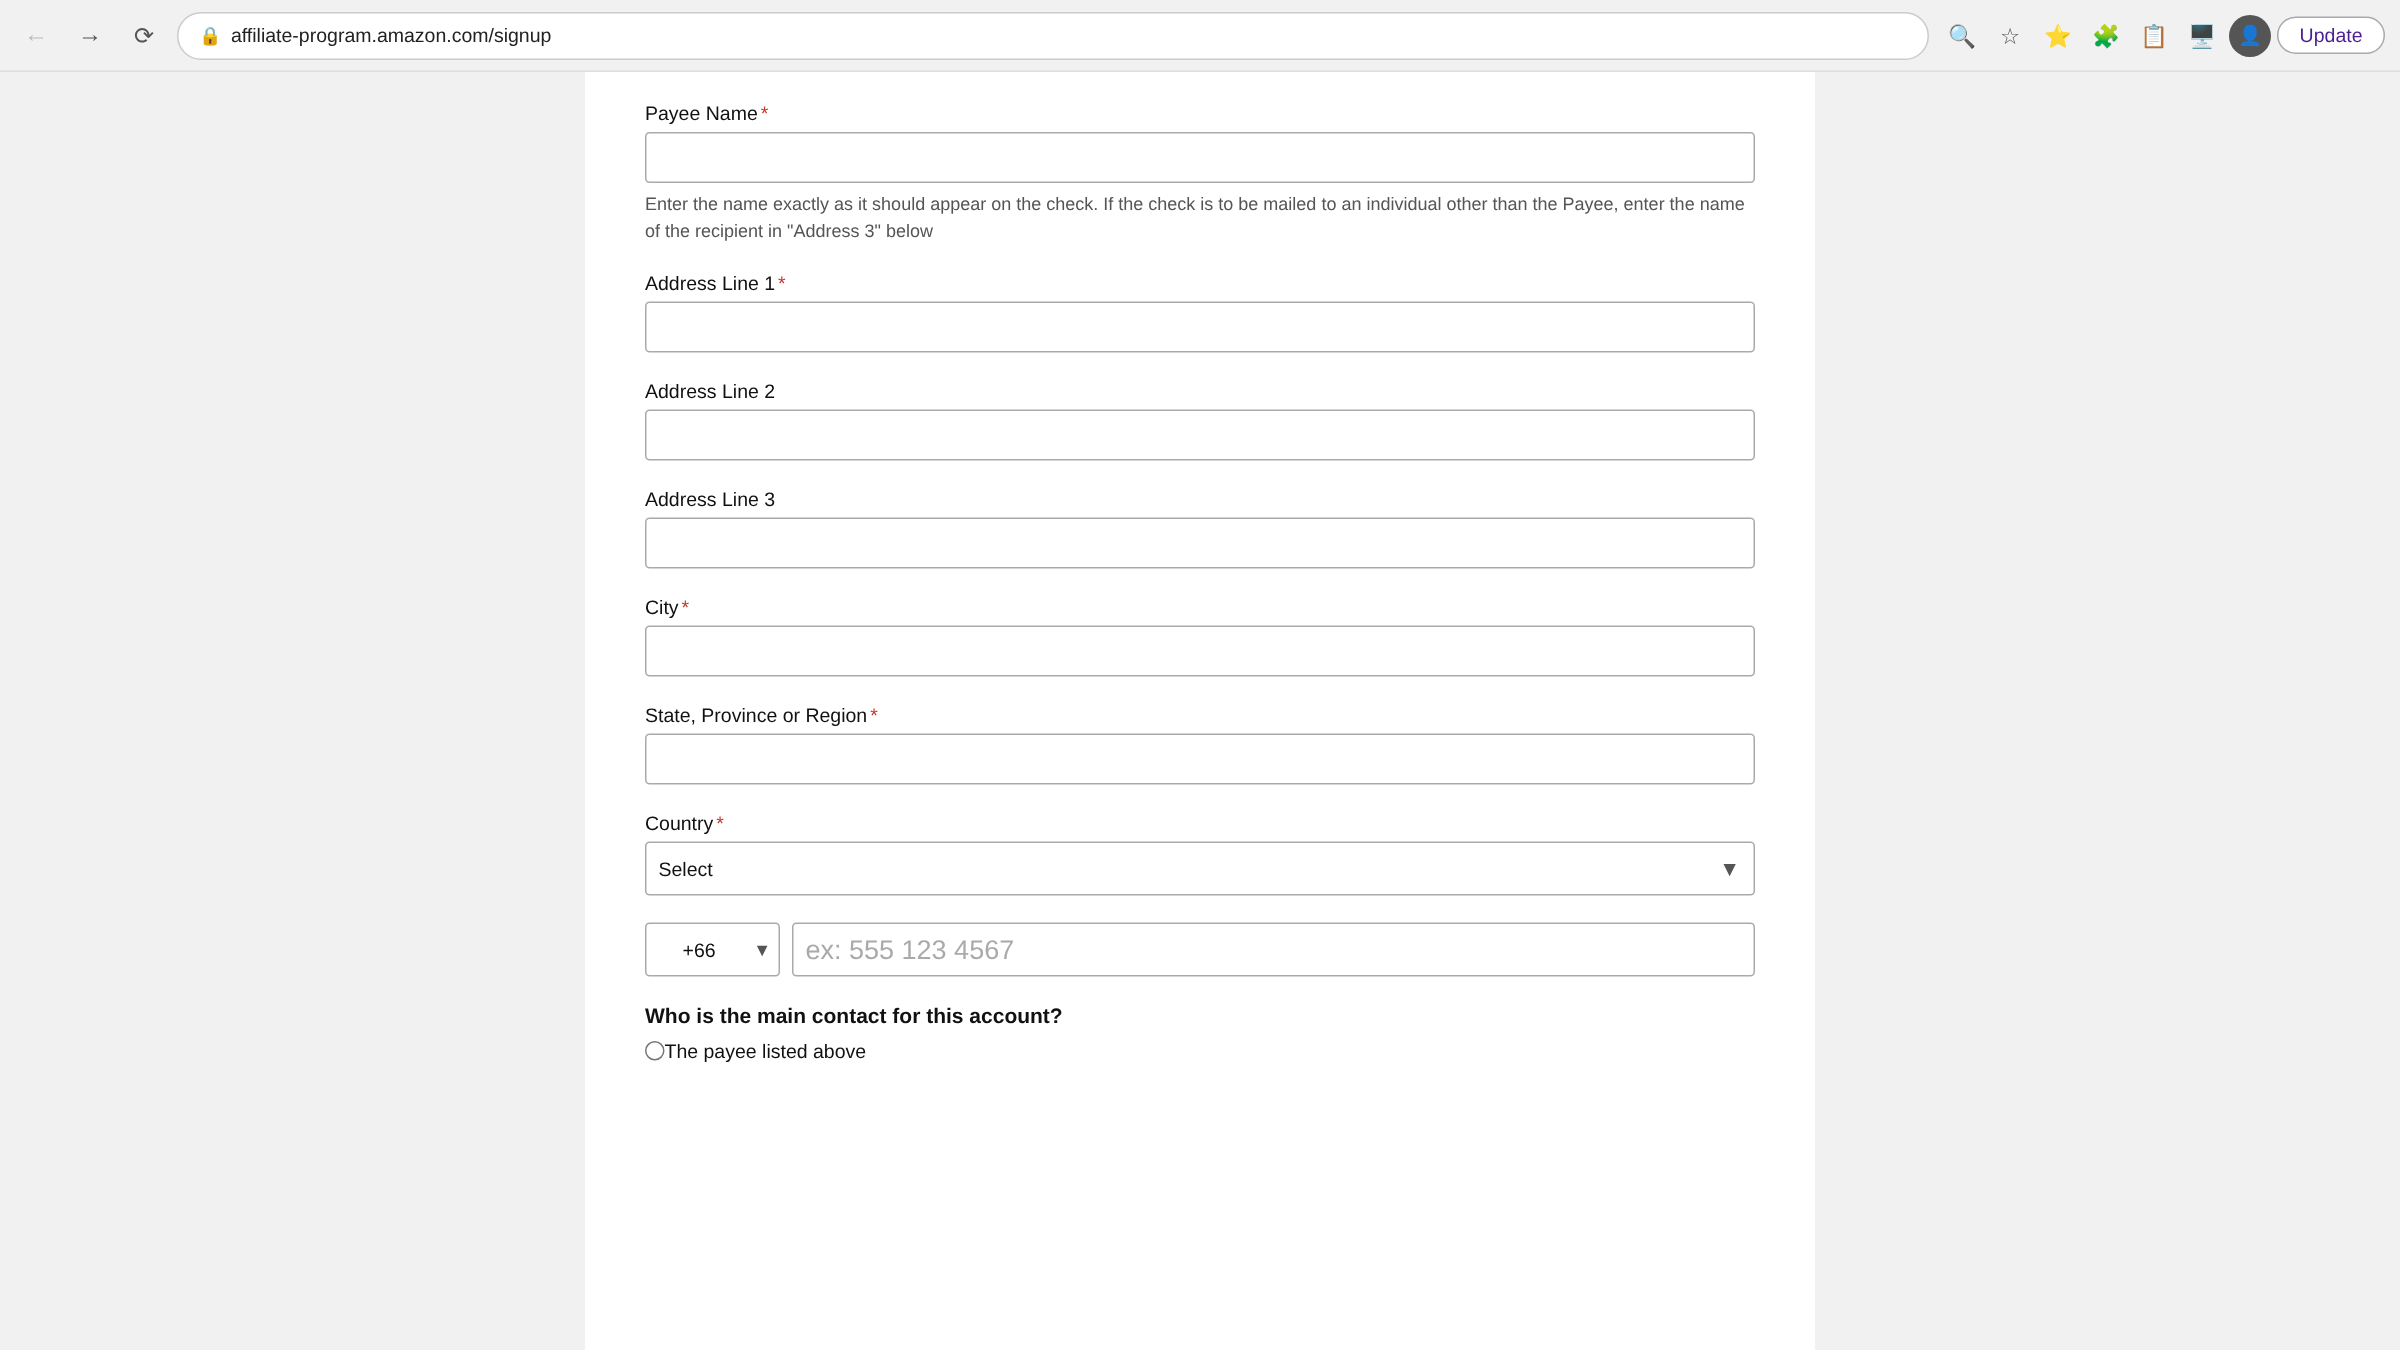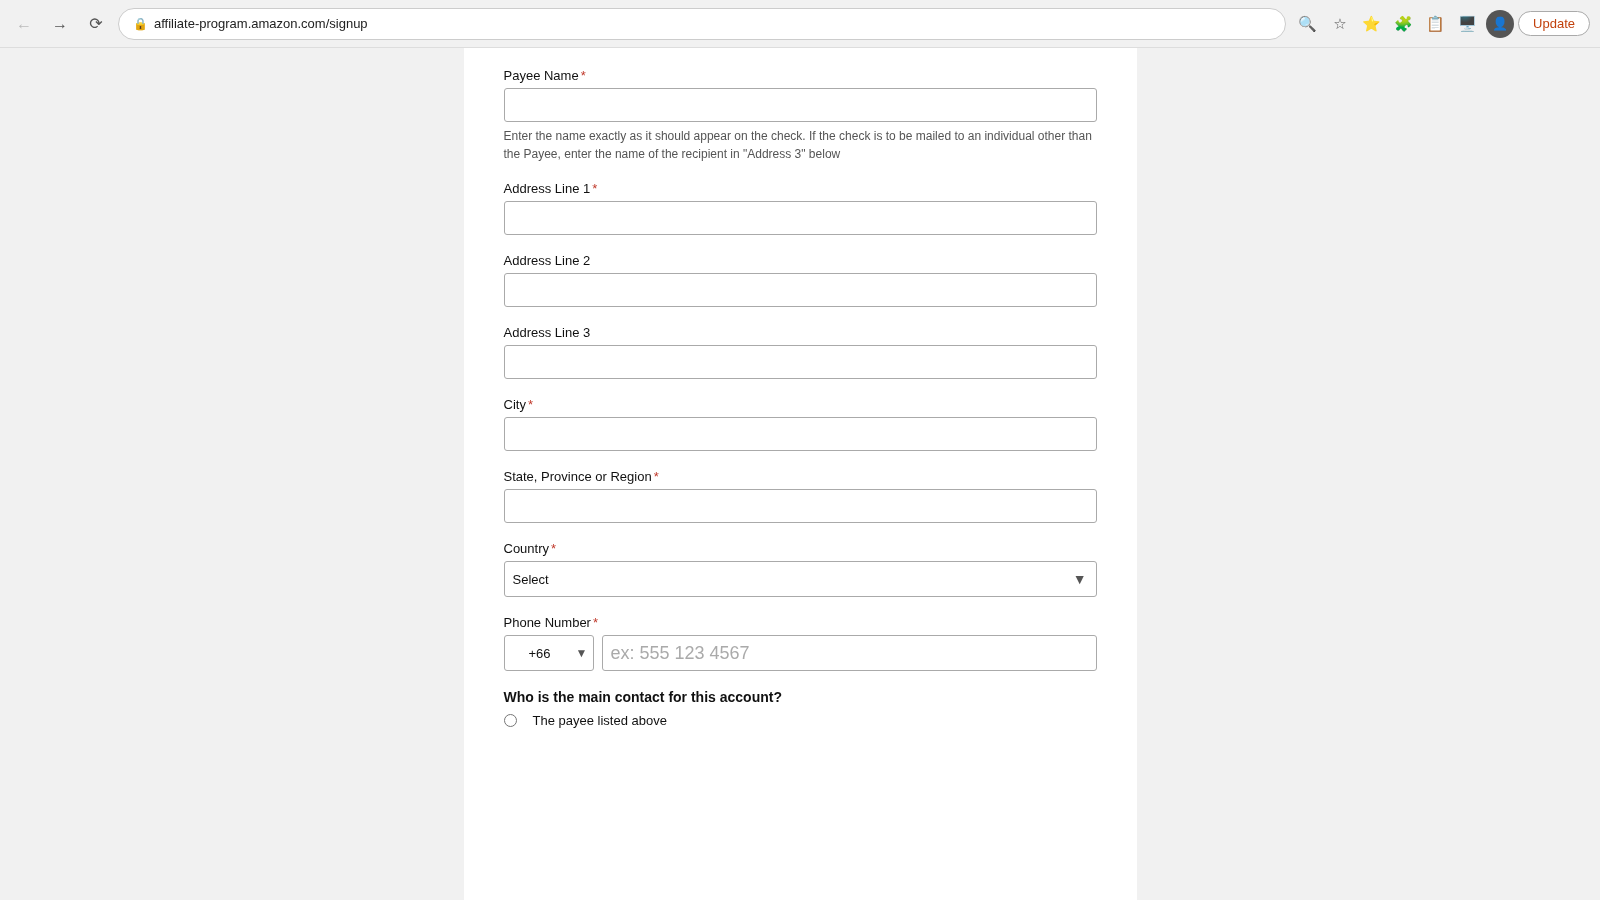--- a/index.html
+++ b/index.html
@@ -96,34 +96,34 @@
       font-size: 15px;
     }
 
     .update-btn {
       background: #fff;
       border: 1px solid #aaa;
       border-radius: 14px;
       padding: 4px 14px;
       font-size: 13px;
       cursor: pointer;
-      color: #c2410c;
+      color: #4c1d95;
     }
 
     
     .page-wrapper {
       width: 1600px;
       min-height: 852px;
       background: #f1f1f1;
       display: flex;
       justify-content: center;
     }
 
     .form-container {
-      width: 673px;
+      width: 820px;
       background: #fff;
       padding: 20px 40px 40px 40px;
       min-height: 852px;
     }
 
     .form-group {
       margin-bottom: 18px;
     }
 
     .form-label {
@@ -240,21 +240,21 @@
       color: #aaa;
     }
 
     .radio-group {
       margin-top: 8px;
     }
 
     .radio-option {
       display: flex;
       align-items: center;
-      gap: 16px;
+      gap: 0;
       margin-bottom: 6px;
     }
 
     .radio-option input[type="radio"] {
       cursor: pointer;
     }
 
     .radio-label {
       font-size: 13px;
       color: #111;
@@ -357,23 +357,20 @@
         </label>
         <div class="select-wrapper">
           <select class="form-select">
             <option value="">Select</option>
           </select>
           <span class="select-chevron">▼</span>
         </div>
       </div>
 
       <div class="form-group">
-        <label class="form-label">
-          <span>Phone Number</span><span class="required-star">*</span>
-        </label>
         <div class="phone-group">
           <div class="phone-code-wrapper">
             <select class="phone-country-code">
               <option value="+66">+66</option>
             </select>
             <span class="phone-chevron">▼</span>
           </div>
           <input type="tel" class="phone-number-input" placeholder="ex: 555 123 4567" style="">
         </div>
       </div>

